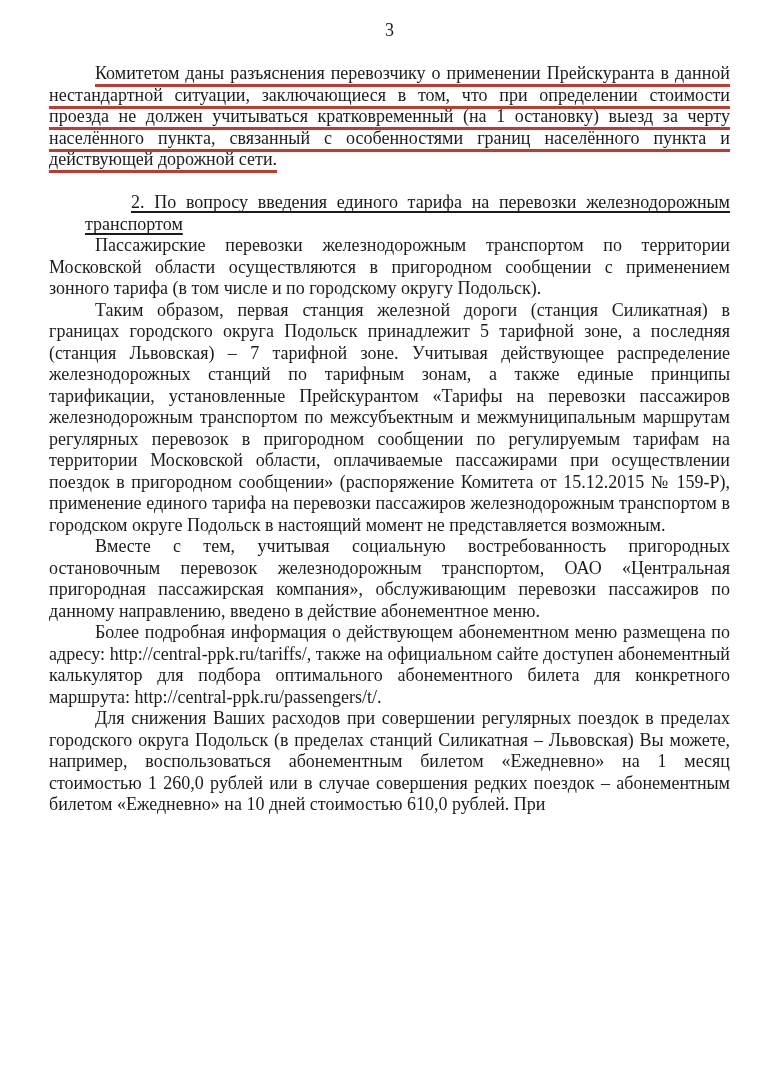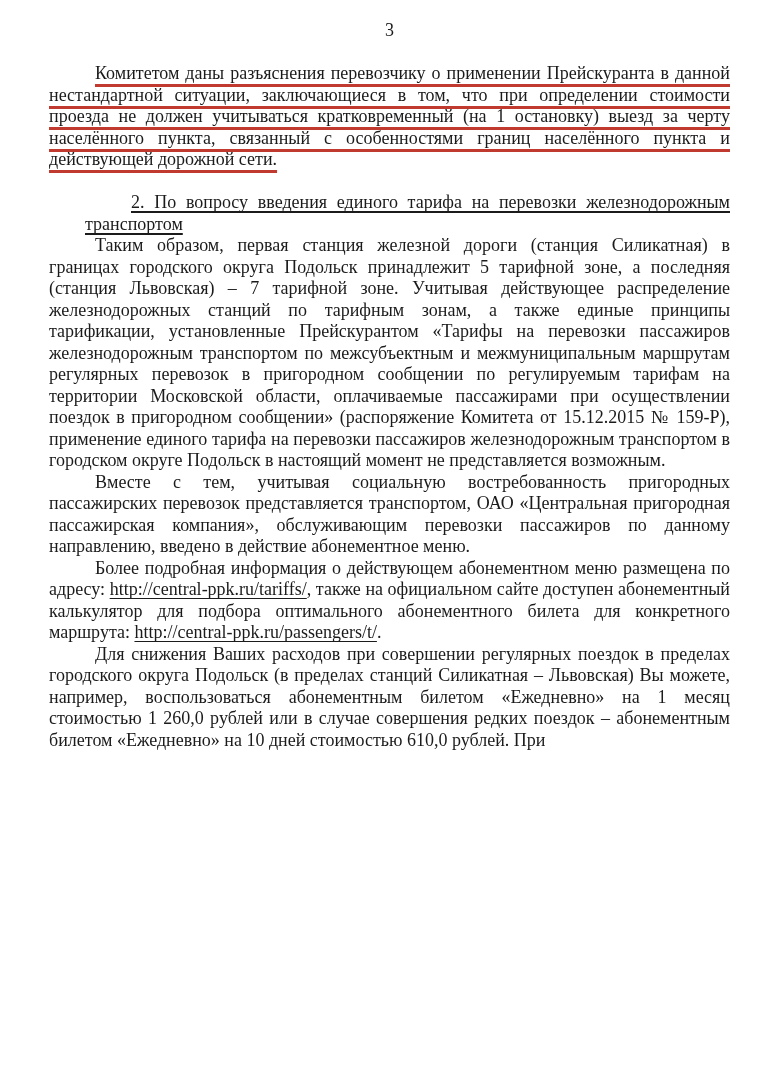--- a/index.html
+++ b/index.html
@@ -41,35 +41,35 @@
   }
   p.heading {
     margin-top: 21.5px;
     text-decoration: underline;
     text-decoration-thickness: 1.5px;
     text-underline-offset: 3px;
     text-decoration-skip-ink: none;
     margin-left: 36px;
   }
   .doc-link {
-    text-decoration: underline;
     text-decoration-thickness: 1.2px;
     text-underline-offset: 2.5px;
     text-decoration-skip-ink: none;
     white-space: nowrap;
     color: #1b1b1b;
     cursor: pointer;
   }
 </style>
 </head>
 <body>
 
 <div class="page">
   <div class="page-number">3</div>
   <main>
       <p class="para body red-underline">Комитетом даны разъяснения перевозчику о применении Прейскуранта в данной нестандартной ситуации, заключающиеся в том, что при определении стоимости проезда не должен учитываться кратковременный (на 1 остановку) выезд за черту населённого пункта, связанный с особенностями границ населённого пункта и действующей дорожной сети.</p>
       <p class="para body heading">2. По вопросу введения единого тарифа на перевозки железнодорожным транспортом</p>
+      <p class="para body">Пассажирские перевозки железнодорожным транспортом по территории Московской области осуществляются в пригородном сообщении с применением зонного тарифа (в том числе и по городскому округу Подольск).</p>
       <p class="para body">Таким образом, первая станция железной дороги (станция Силикатная) в границах городского округа Подольск принадлежит 5 тарифной зоне, а последняя (станция Львовская) – 7 тарифной зоне. Учитывая действующее распределение железнодорожных станций по тарифным зонам, а также единые принципы тарификации, установленные Прейскурантом «Тарифы на перевозки пассажиров железнодорожным транспортом по межсубъектным и межмуниципальным маршрутам регулярных перевозок в пригородном сообщении по регулируемым тарифам на территории Московской области, оплачиваемые пассажирами при осуществлении поездок в пригородном сообщении» (распоряжение Комитета от 15.12.2015 №&nbsp;159-Р), применение единого тарифа на перевозки пассажиров железнодорожным транспортом в городском округе Подольск в настоящий момент не представляется возможным.</p>
-      <p class="para body">Вместе с тем, учитывая социальную востребованность пригородных пассажирских перевозок представляется транспортом, ОАО «Центральная пригородная пассажирская компания», обслуживающим перевозки пассажиров по данному направлению, введено в действие абонементное меню.</p>
+      <p class="para body">Вместе с тем, учитывая социальную востребованность пригородных остановочным перевозок железнодорожным транспортом, ОАО «Центральная пригородная пассажирская компания», обслуживающим перевозки пассажиров по данному направлению, введено в действие абонементное меню.</p>
       <p class="para body"><span>Более подробная информация о действующем абонементном меню размещена по адресу: </span><span class="doc-link">http://central-ppk.ru/tariffs/</span><span>, также на официальном сайте доступен абонементный калькулятор для подбора оптимального абонементного билета для конкретного маршрута: </span><span class="doc-link">http://central-ppk.ru/passengers/t/</span><span>.</span></p>
       <p class="para body">Для снижения Ваших расходов при совершении регулярных поездок в пределах городского округа Подольск (в пределах станций Силикатная – Львовская) Вы можете, например, воспользоваться абонементным билетом «Ежедневно» на 1 месяц стоимостью 1&nbsp;260,0 рублей или в случае совершения редких поездок – абонементным билетом «Ежедневно» на 10 дней стоимостью 610,0 рублей. При</p>
     </main>
 </div>
 
 </body></html>

